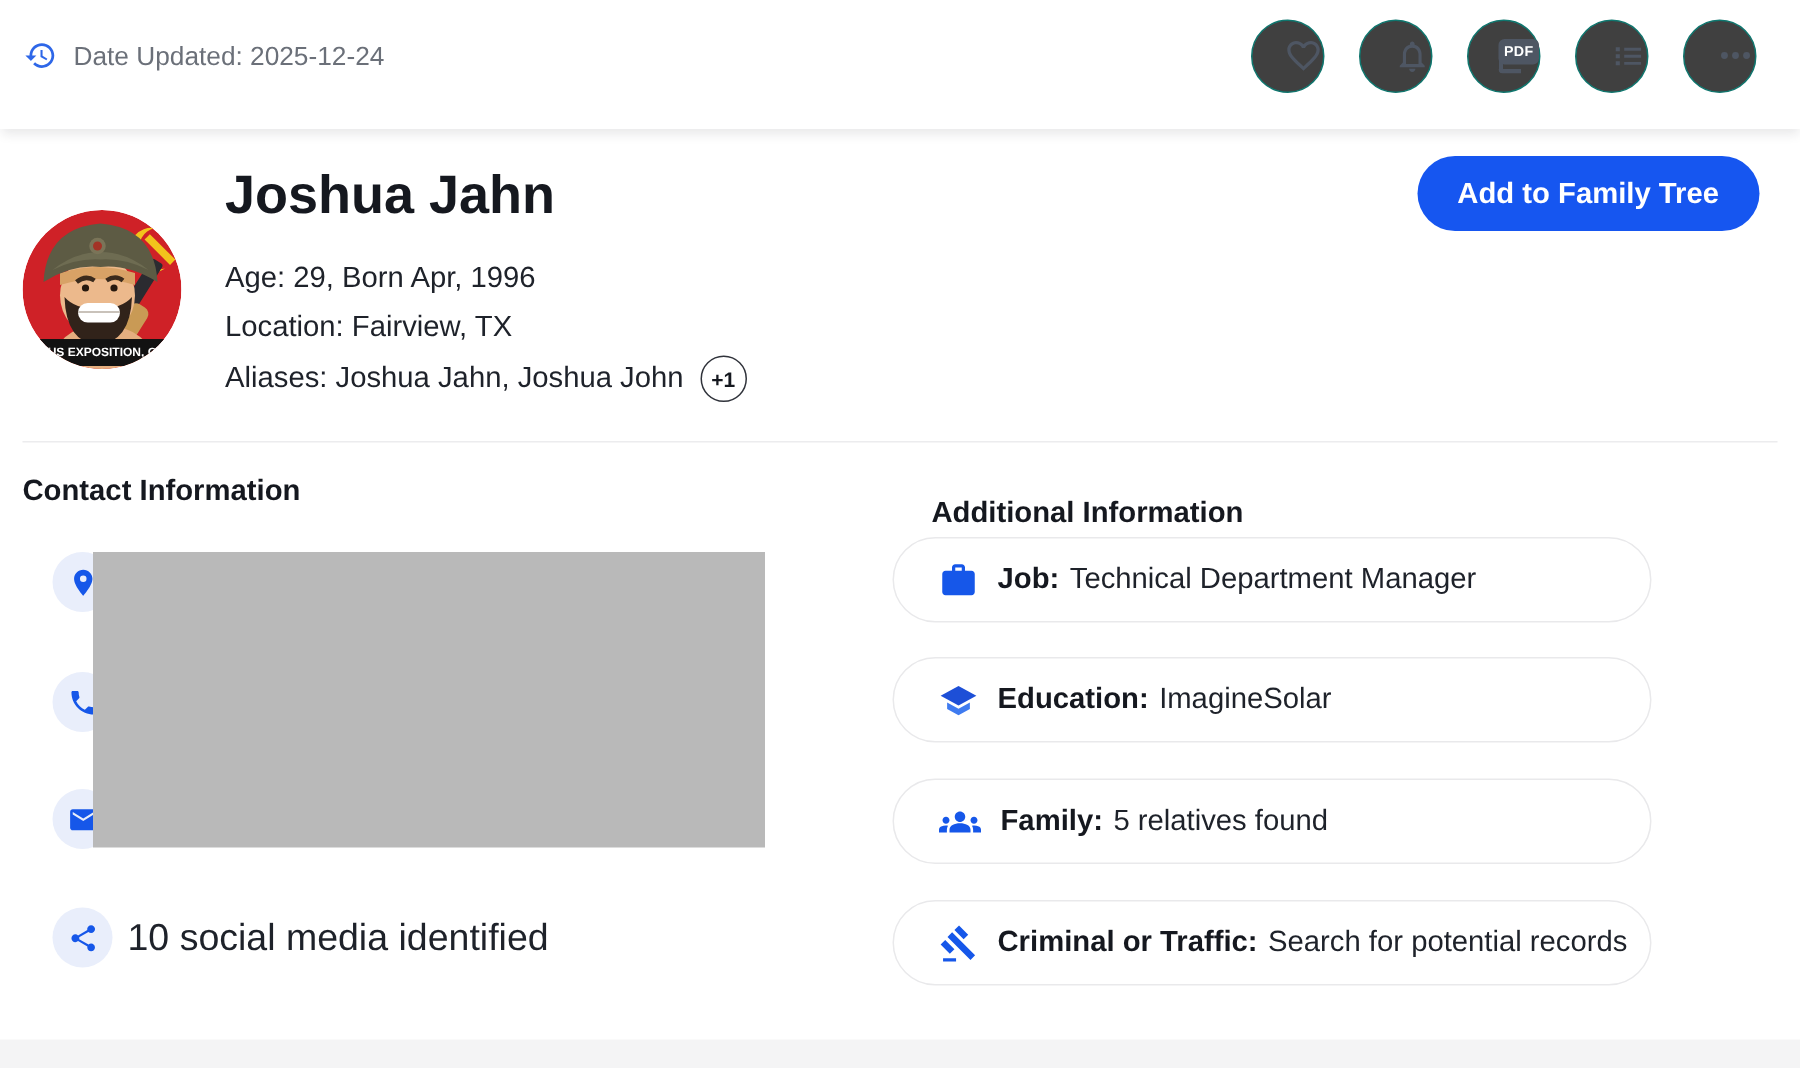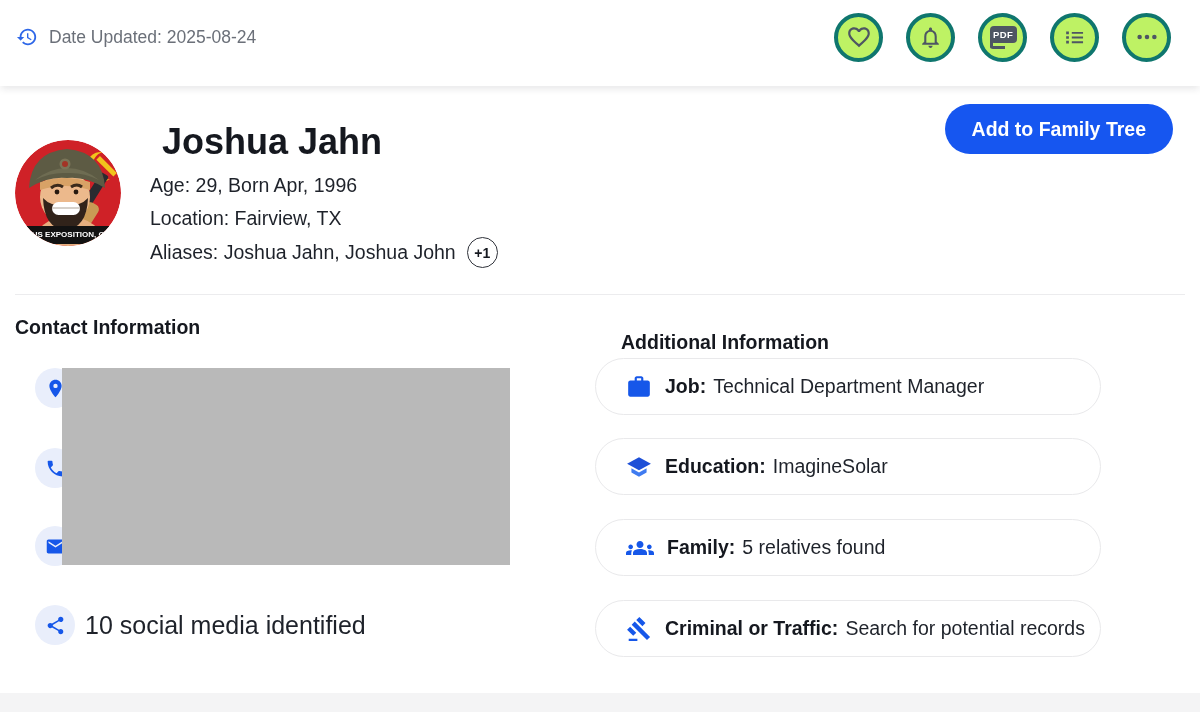--- a/index.html
+++ b/index.html
@@ -20,22 +20,22 @@
   .topbar{
     position:absolute;top:0;left:0;width:1200px;height:86px;background:#fff;
     box-shadow:0 4px 7px -1px rgba(25,28,40,.10);
     display:flex;align-items:center;justify-content:space-between;
     padding:0 29px 12px 16px;z-index:3;
   }
   .date-updated{display:flex;align-items:center;gap:11px;color:var(--text-gray);font-size:17.5px;}
   .date-updated svg{flex:0 0 auto;}
   .actions{display:flex;gap:23px;}
   .action-btn{
-    width:49px;height:49px;border-radius:50%;background:#bef264;border:4px solid #0f766e;
-    display:flex;align-items:center;justify-content:center;cursor:pointer;padding:0;
+    width:49px;height:49px;border-radius:50%;background:#404040;border:1px solid #0f766e;
+    display:flex;align-items:center;justify-content:flex-end;cursor:pointer;padding:0;
   }
   .action-btn svg{fill:var(--header-icon);}
   .pdficon{position:relative;width:28px;height:27px;}
   .pdf-l{position:absolute;left:1px;top:7px;width:15px;height:18px;
     border-left:3px solid var(--header-icon);border-bottom:3px solid var(--header-icon);
     border-radius:2px 0 0 3px;}
   .pdf-badge{position:absolute;right:0;top:2px;background:var(--header-icon);color:#fff;
     font-size:9.5px;font-weight:bold;padding:4px 3.5px;border-radius:4px;letter-spacing:.3px;line-height:1;}
   
   .main{position:absolute;top:86px;left:0;width:1200px;height:607px;background:#fff;}
@@ -71,21 +71,21 @@
 </head>
 <body>
 
 <header class="topbar">
   <div class="date-updated">
     <span style="display:flex;">
       <svg width="22" height="22" viewBox="0 0 24 24" fill="#2e67e8">
           <path d="M13 3c-4.97 0-9 4.03-9 9H1l3.89 3.89.07.14L9 12H6c0-3.87 3.13-7 7-7s7 3.13 7 7-3.13 7-7 7c-1.93 0-3.68-.79-4.94-2.06l-1.42 1.42C8.27 19.99 10.51 21 13 21c4.97 0 9-4.03 9-9s-4.03-9-9-9zm-1 5v5l4.28 2.54.72-1.21-3.5-2.08V8H12z"></path>
         </svg>
     </span>
-    <span>Date Updated: 2025-08-24</span>
+    <span>Date Updated: 2025-12-24</span>
   </div>
   <div class="actions">
     <button class="action-btn">
       <span style="display:flex;">
         <svg width="26" height="26" viewBox="0 0 24 24">
             <path d="M16.5 3c-1.74 0-3.41.81-4.5 2.09C10.91 3.81 9.24 3 7.5 3 4.42 3 2 5.42 2 8.5c0 3.78 3.4 6.86 8.55 11.54L12 21.35l1.45-1.32C18.6 15.36 22 12.28 22 8.5 22 5.42 19.58 3 16.5 3zm-4.4 15.55l-.1.1-.1-.1C7.14 14.24 4 11.39 4 8.5 4 6.5 5.5 5 7.5 5c1.54 0 3.04.99 3.57 2.36h1.87C13.46 5.99 14.96 5 16.5 5c2 0 3.5 1.5 3.5 3.5 0 2.89-3.14 5.74-7.9 10.05z"></path>
           </svg>
       </span>
     </button>
     <button class="action-btn">
@@ -157,21 +157,21 @@
         <path d="M28 58 Q29 88 50 90 Q72 88 73 58 Q66 66 50 66 Q35 66 28 58 Z" fill="#31231a"></path>
         <rect x="37" y="62" width="28" height="13" rx="6.5" fill="#fff"></rect>
         <path d="M37 68 h28" stroke="#c9c2ba" stroke-width="1.4"></path>
 
         <rect x="-4" y="86" width="114" height="18" fill="#121212"></rect>
         <text x="53" y="97" text-anchor="middle" font-size="8" font-weight="bold" fill="#fff" font-family="Liberation Sans, sans-serif">US EXPOSITION, C</text>
       </g>
     </svg>
   </div>
 
-  <h1 class="profile-name" style="margin:12px;">Joshua Jahn</h1>
+  <h1 class="profile-name" style="margin:0;">Joshua Jahn</h1>
   <div class="profile-line" style="top:87px;">Age: 29, Born Apr, 1996</div>
   <div class="profile-line" style="top:120px;">Location: Fairview, TX</div>
   <div class="aliases-row">
     <span>Aliases: Joshua Jahn, Joshua John</span>
     <span class="plus-badge">+1</span>
   </div>
   <button class="add-btn">Add to Family Tree</button>
 
   <div class="divider"></div>
 

